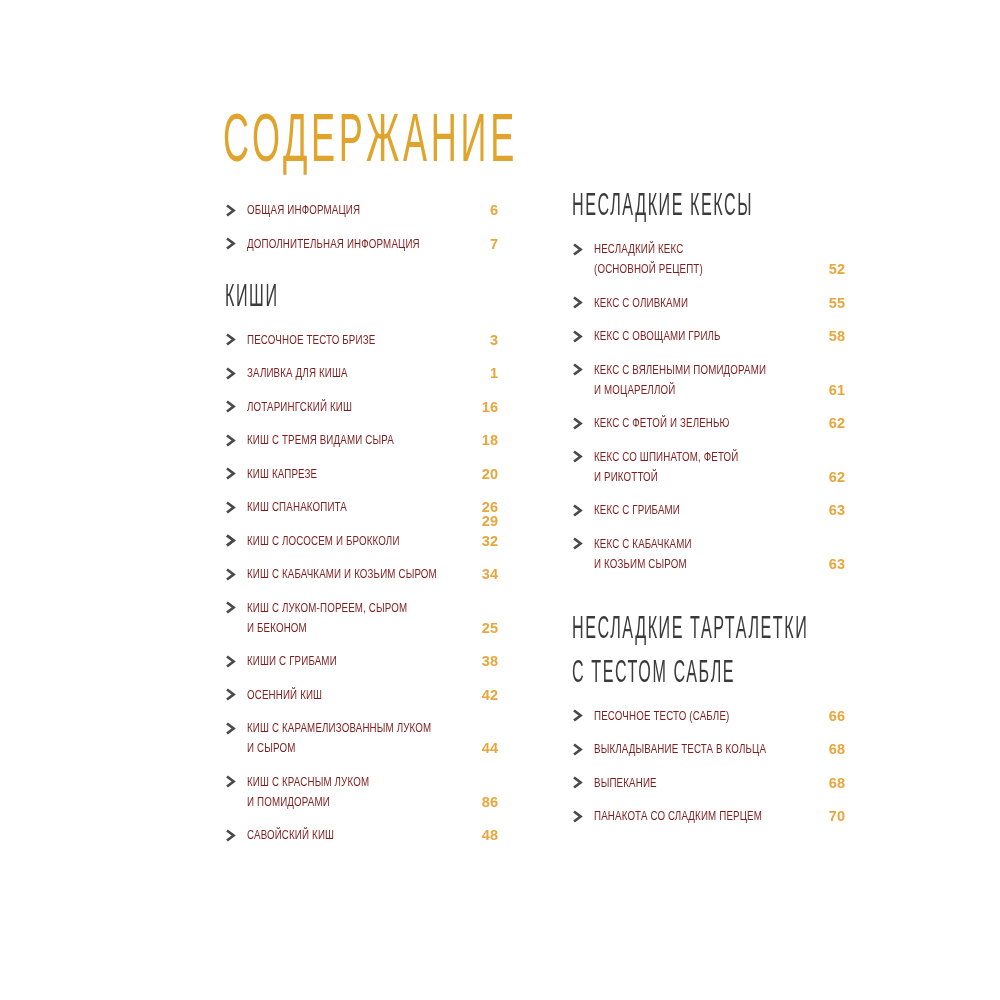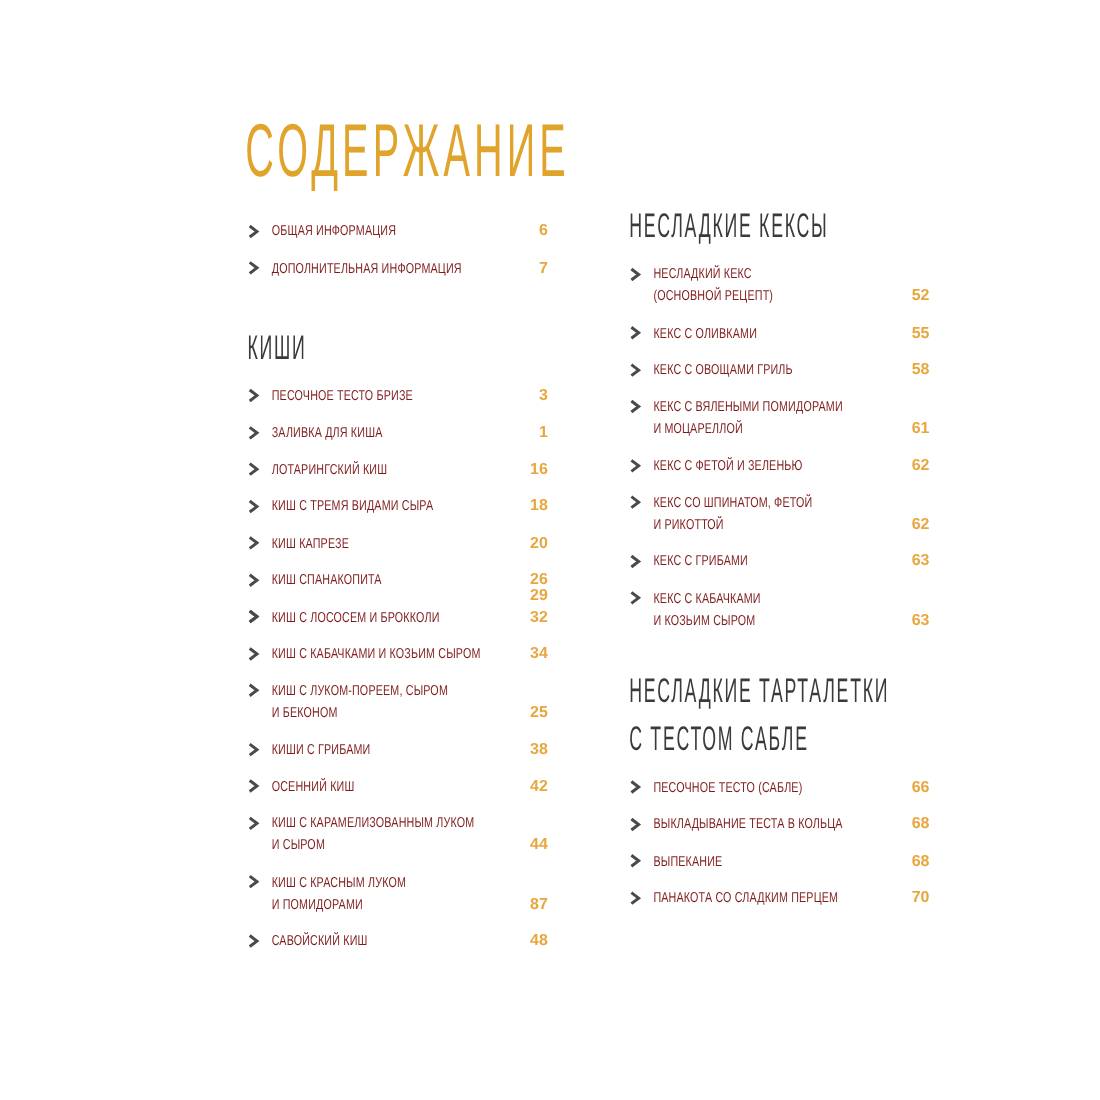--- a/index.html
+++ b/index.html
@@ -14,21 +14,21 @@
   }
   .title {
     position:absolute; left:223px; top:100px; margin:0;
     font-size:68px; font-weight:400; color:#E0A42C; letter-spacing:7px;
     line-height:1.1;
   }
   .col { position:absolute; width:273px; }
   .col-left  { left:225px; top:200px; }
   .col-right { left:528px; top:183px;margin-left:44px; }
   section { margin:0; }
-  .col-left  section + section { margin-top:40px; }
+  .col-left  section + section { margin-top:20px; }
   .col-right section + section { margin-top:32px; }
   .sec-h {
     margin:0 0 12px 0; font-size:31px; font-weight:400; color:#3A3A3A;
     letter-spacing:3px; line-height:44px;
   }
   .sec-h .hand { display:block; transform:scaleX(0.52); transform-origin:0 50%; }
   .row { position:relative; padding-left:22px; padding-right:26px; margin-bottom:13.5px; }
   .bullet { position:absolute; left:0; top:3.5px; width:11px; height:13px; }
   .bullet svg { display:block; width:11px; height:13px; }
   .bullet path { stroke:#4A4A4A; stroke-width:2.7; fill:none; stroke-linejoin:miter; }
@@ -235,21 +235,21 @@
       <div class="row">
           <span class="bullet">
             <svg viewBox="0 0 11 13">
               <path d="M2 1.5 L8.6 6.5 L2 11.5"></path>
             </svg>
           </span>
           <div class="t">
             <span class="l">КИШ С КРАСНЫМ ЛУКОМ</span>
             <span class="l">И ПОМИДОРАМИ</span>
           </div>
-          <span class="pg">87</span>
+          <span class="pg">86</span>
         </div>
       <div class="row">
           <span class="bullet">
             <svg viewBox="0 0 11 13">
               <path d="M2 1.5 L8.6 6.5 L2 11.5"></path>
             </svg>
           </span>
           <div class="t">
             <span class="l">САВОЙСКИЙ КИШ</span>
             <span class="l"></span>

